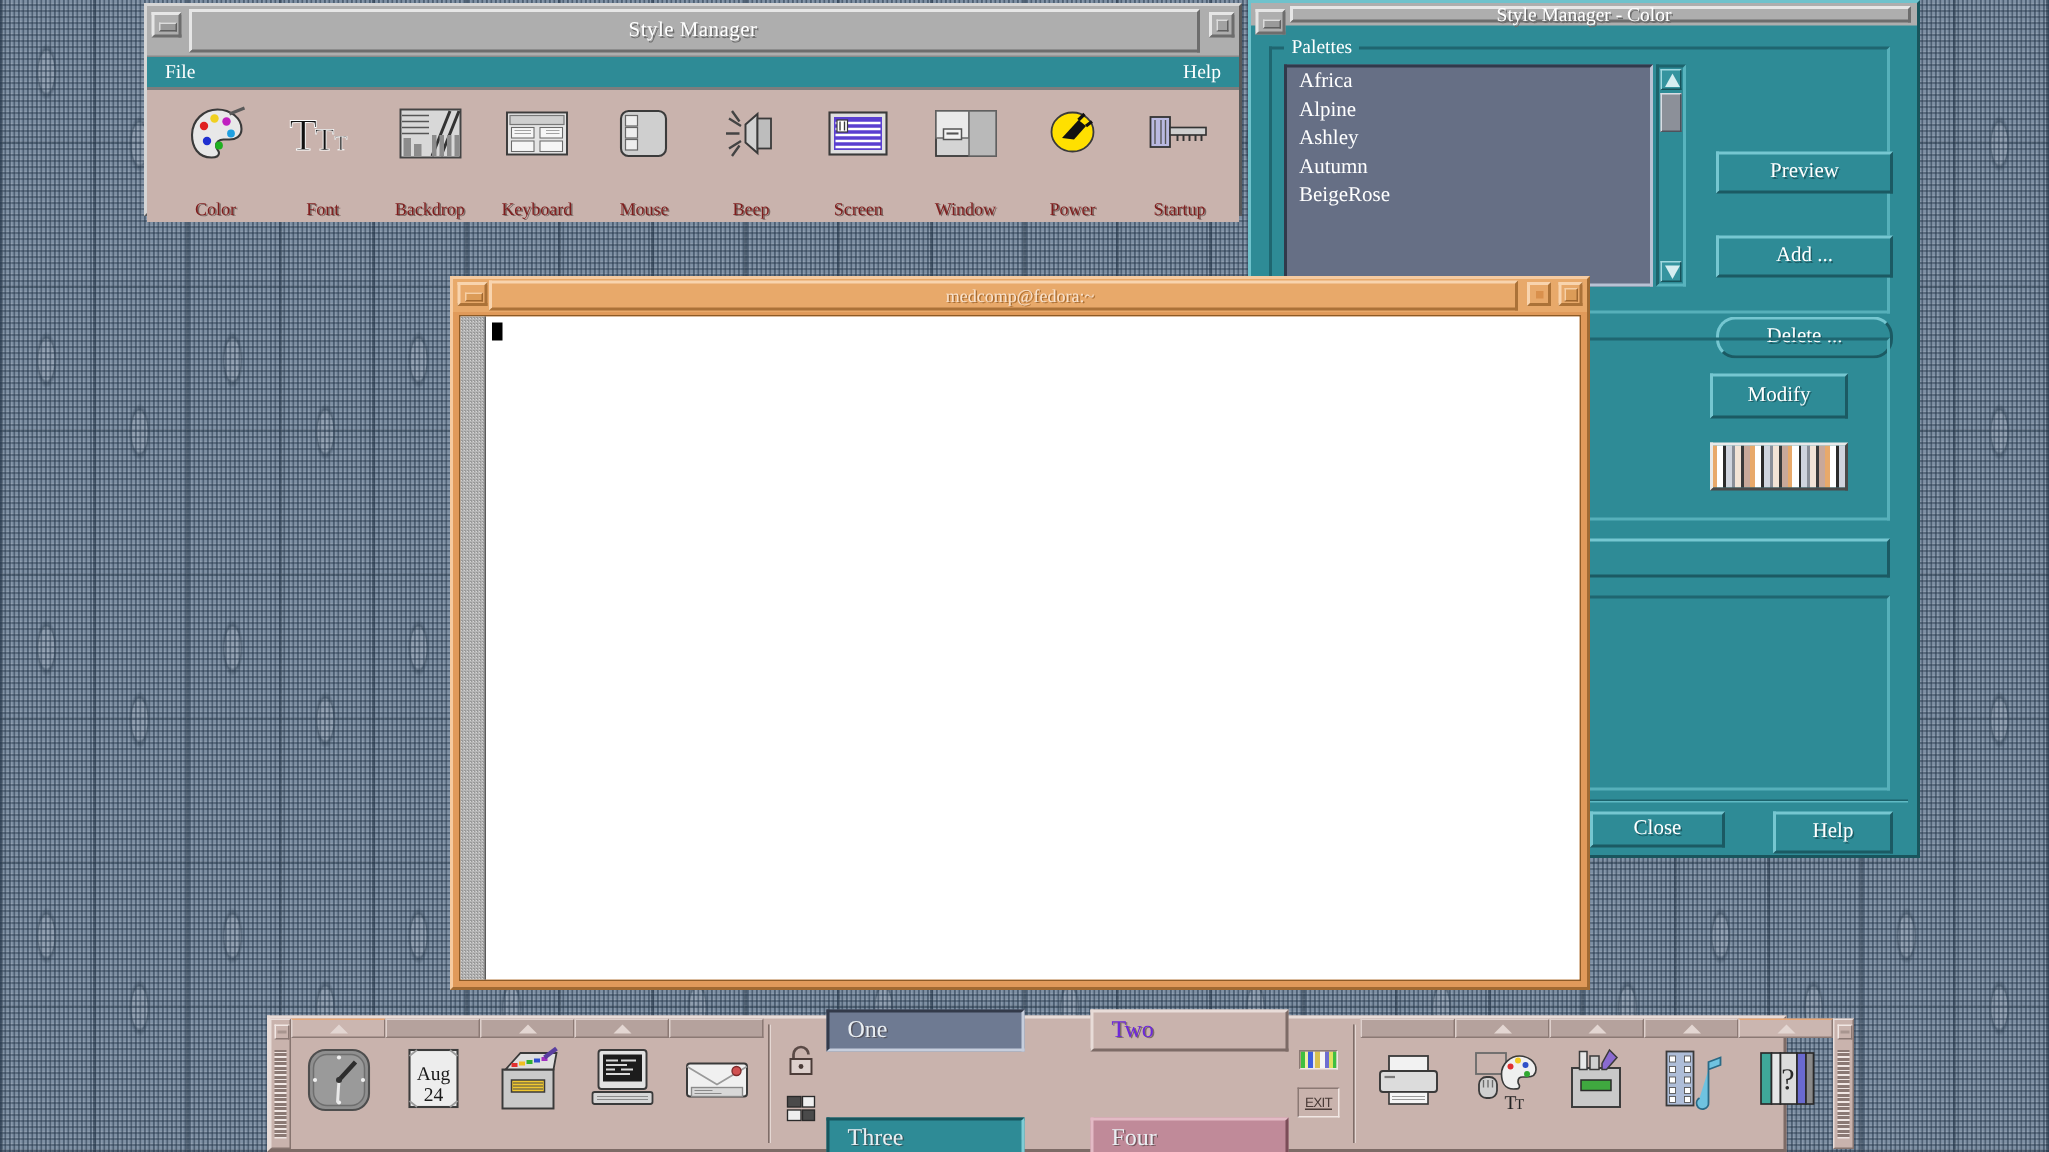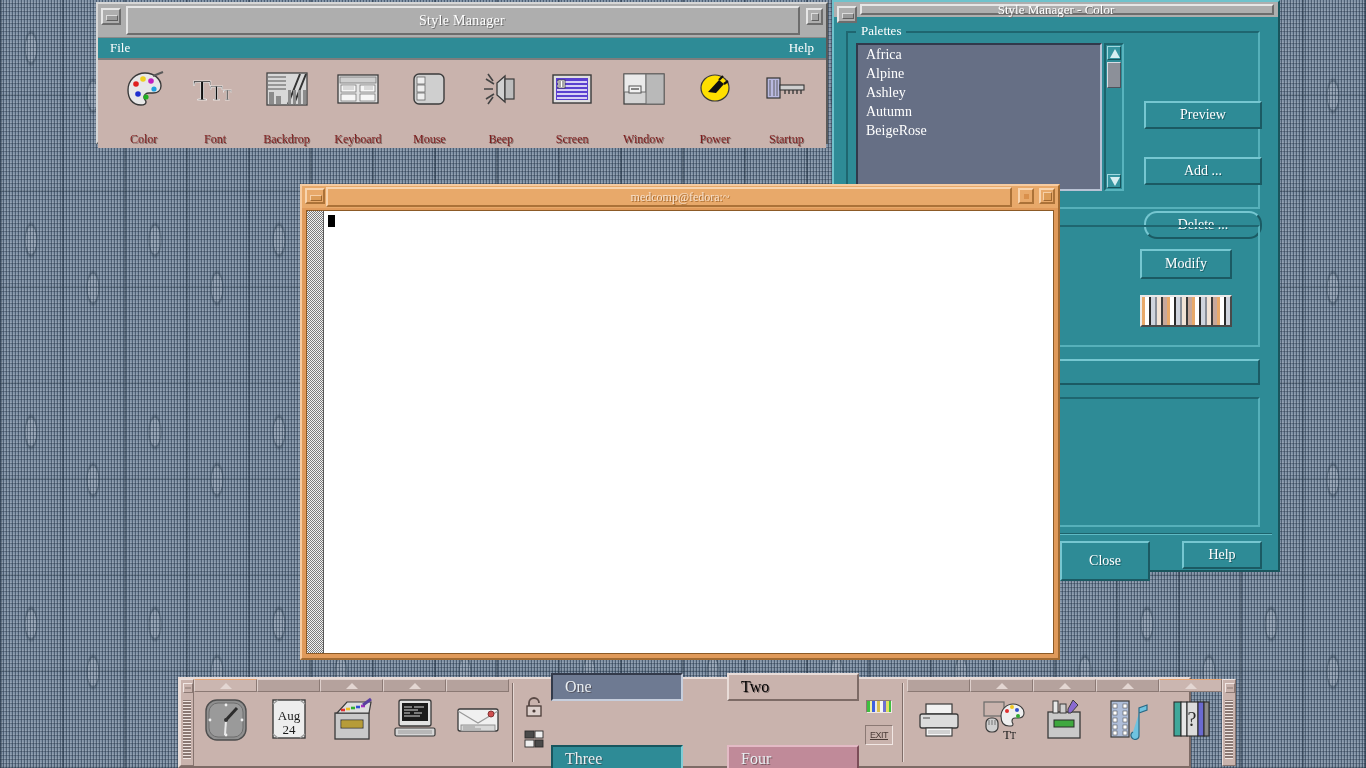--- a/index.html
+++ b/index.html
@@ -224,21 +224,21 @@
     background: #ffffff;
   }
   .cb.checked::before { transform: rotate(45deg); }
   .cb.checked::after  { transform: rotate(-45deg); }
   .opt-prefix { color: #ffffff; font-size: 14px; }
 
   #cd-bottom-sep {
     position: absolute; left: 6px; right: 6px; top: 516px; height: 2px;
     border-top: 1px solid #1d636c; border-bottom: 1px solid #5fbac4;
   }
-  #btn-close { left: 226px; top: 524px; width: 90px; height: 40px; }
+  #btn-close { left: 226px; top: 524px; width: 90px; height: 24px; }
   #btn-help-cd { left: 348px; top: 524px; width: 80px; height: 28px; }
 
   
   #terminal {
     position: absolute; left: 300px; top: 184px; width: 760px; height: 476px;
     background: #e09a5a;
     border: 2px solid; border-color: #f6cba0 #a06a32 #a06a32 #f6cba0;
     z-index: 20;
   }
   #term-titlebar {
@@ -750,21 +750,21 @@
             <rect x="2" y="3" width="9" height="7" fill="#4a4a4a" stroke="#2a2a2a" stroke-width="0.9"></rect>
             <rect x="12" y="3" width="8" height="7" fill="#efefef" stroke="#2a2a2a" stroke-width="0.9"></rect>
             <rect x="2" y="12" width="9" height="7" fill="#efefef" stroke="#2a2a2a" stroke-width="0.9"></rect>
             <rect x="12" y="12" width="8" height="7" fill="#4a4a4a" stroke="#2a2a2a" stroke-width="0.9"></rect>
           </svg>
         </div>
       </div>
 
       <div id="ws-grid">
         <div class="ws-btn" style="background:#6e7a92; border-color:#333a4a #c6cedd #c6cedd #333a4a;">One</div>
-        <div class="ws-btn" style="background:#c9b3ad; border-color:#e8dcd8 #7d6b66 #7d6b66 #e8dcd8; color:#000000;">Two</div>
+        <div class="ws-btn" style="background:#c9b3ad; border-color:#e8dcd8 #7d6b66 #7d6b66 #e8dcd8; color:#6d28d9;">Two</div>
         <div class="ws-btn" style="background:#2e8b96; border-color:#17565e #7fcdd6 #7fcdd6 #17565e;">Three</div>
         <div class="ws-btn" style="background:#c08a99; border-color:#e3bac5 #7b4d58 #7b4d58 #e3bac5;">Four</div>
       </div>
 
       <div id="ws-rightcol">
         <div id="ws-busy"></div>
         <div id="ws-exit">EXIT</div>
       </div>
     </div>
 

